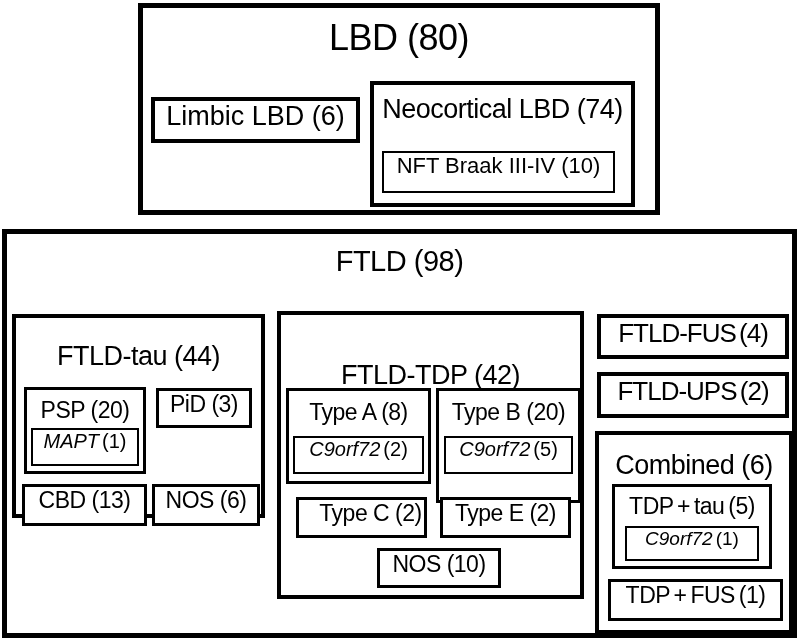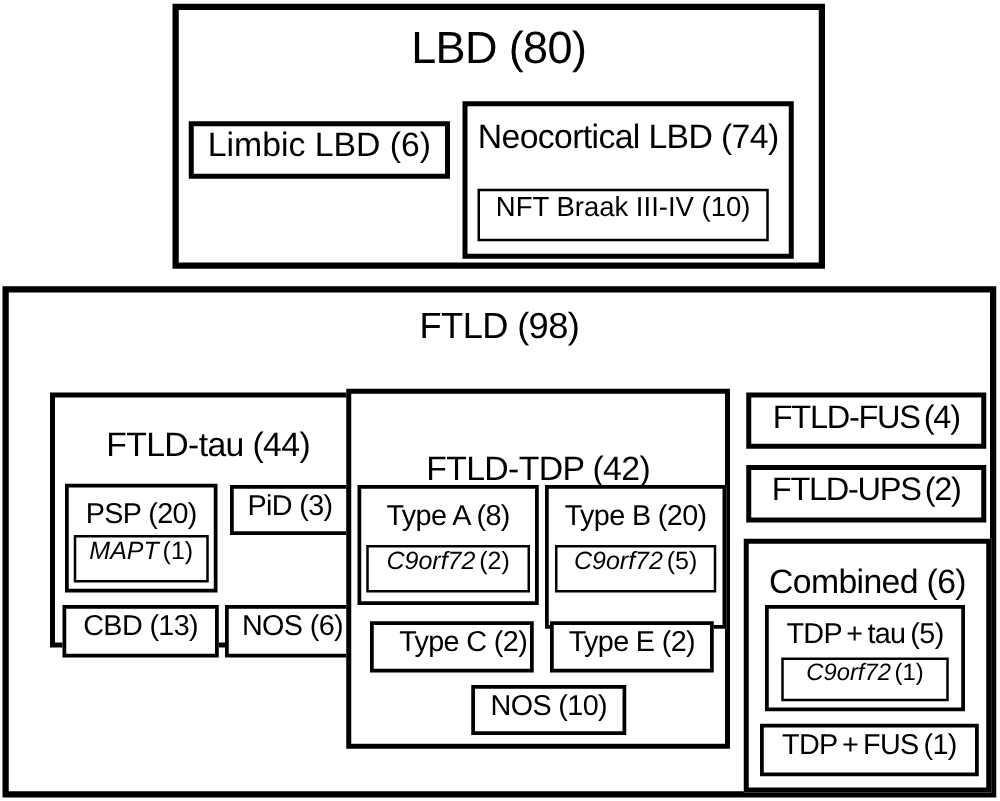--- a/index.html
+++ b/index.html
@@ -52,21 +52,21 @@
   #limbic     { left: 8px;   top: 89px;  width: 209px; height: 46px;  border-width: 4px; font-size: 27px; }
   #neo        { left: 227px; top: 73px;  width: 265px; height: 126px; border-width: 4px; }
   #neo-title  { padding-top: 9px;  font-size: 27px; }
   #nft        { left: 8px;   top: 66px;  width: 233px; height: 42px;  border-width: 2px; font-size: 22px; }
 
   
   #ftld       { left: 2px;   top: 229px; width: 795px; height: 409px; border-width: 5px; }
   #ftld-title { padding-top: 11px; font-size: 29px; }
 
   
-  #tau        { left: 5px;   top: 80px;  width: 253px; height: 204px; border-width: 4px; margin-left: 28px; }
+  #tau        { left: 5px;   top: 80px;  width: 253px; height: 204px; border-width: 4px; }
   #tau-title  { padding-top: 23px; font-size: 27px; }
   #psp        { left: 8px;   top: 69px;  width: 122px; height: 87px; }
   #psp-label  { padding-top: 7px; font-size: 23px; letter-spacing: -0.5px; }
   #mapt       { left: 4px;   top: 38px;  width: 108px; height: 38px;  border-width: 2px; font-size: 20px; }
   #pid        { left: 140px; top: 70px;  width: 96px;  height: 40px; }
   #cbd        { left: 6px;   top: 166px; width: 125px; height: 42px; }
   #nos6       { left: 136px; top: 166px; width: 108px; height: 42px; }
 
   
   #tdp        { left: 270px; top: 77px;  width: 307px; height: 288px; border-width: 4px; }

